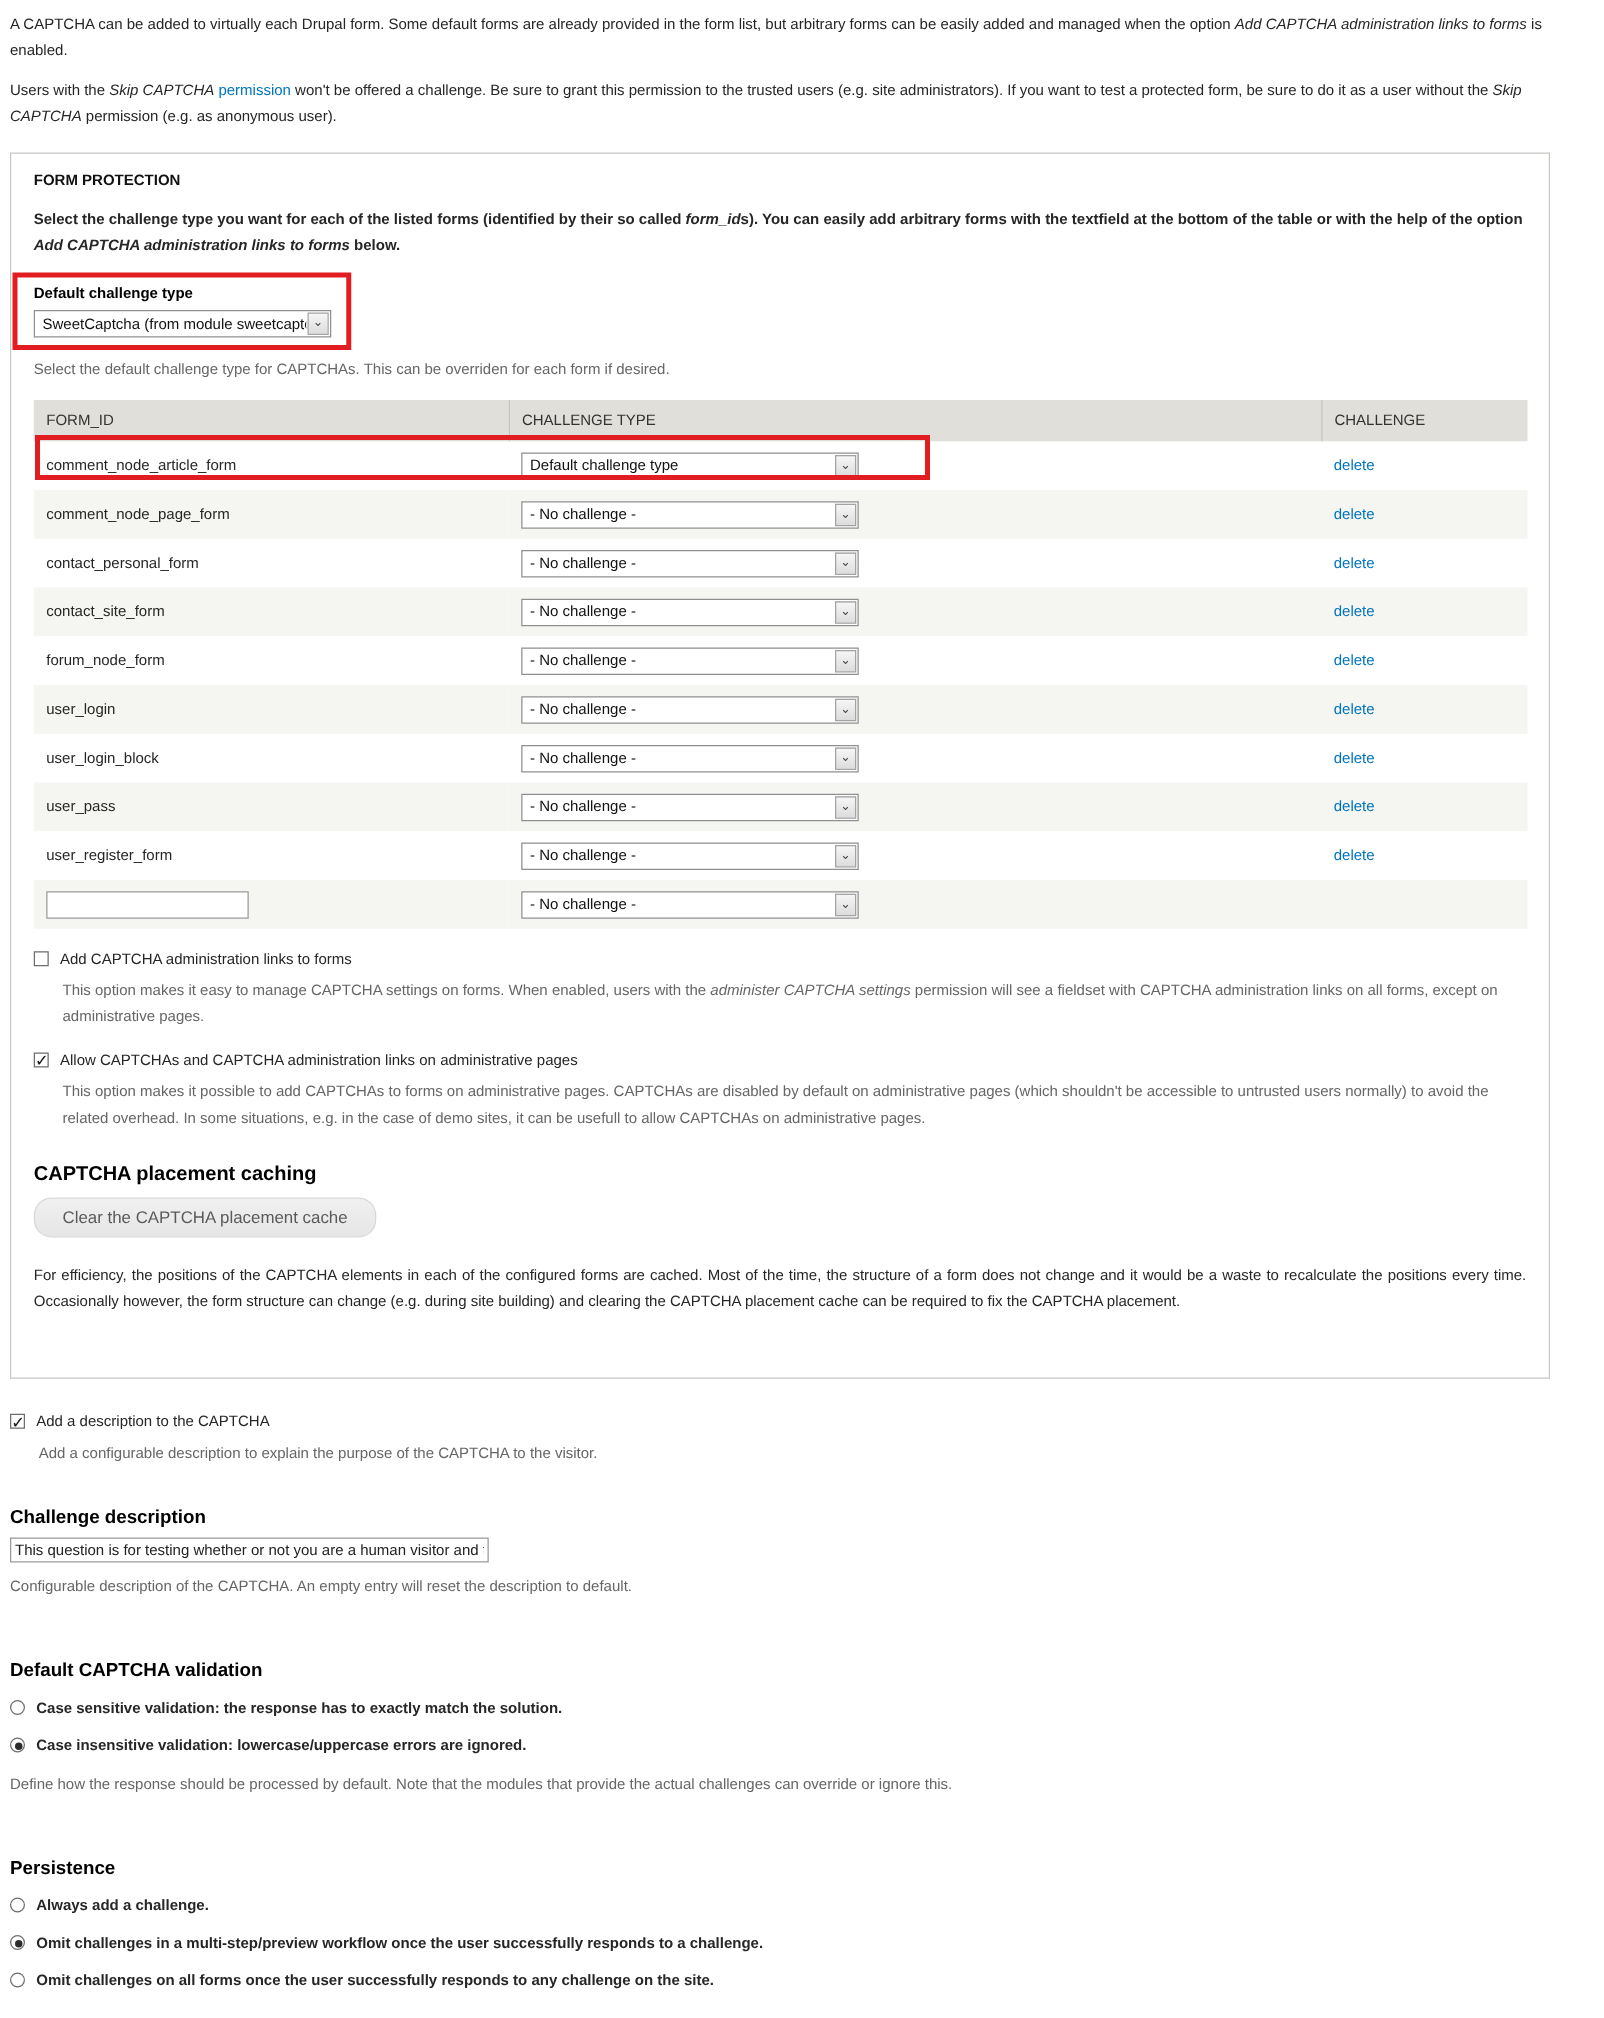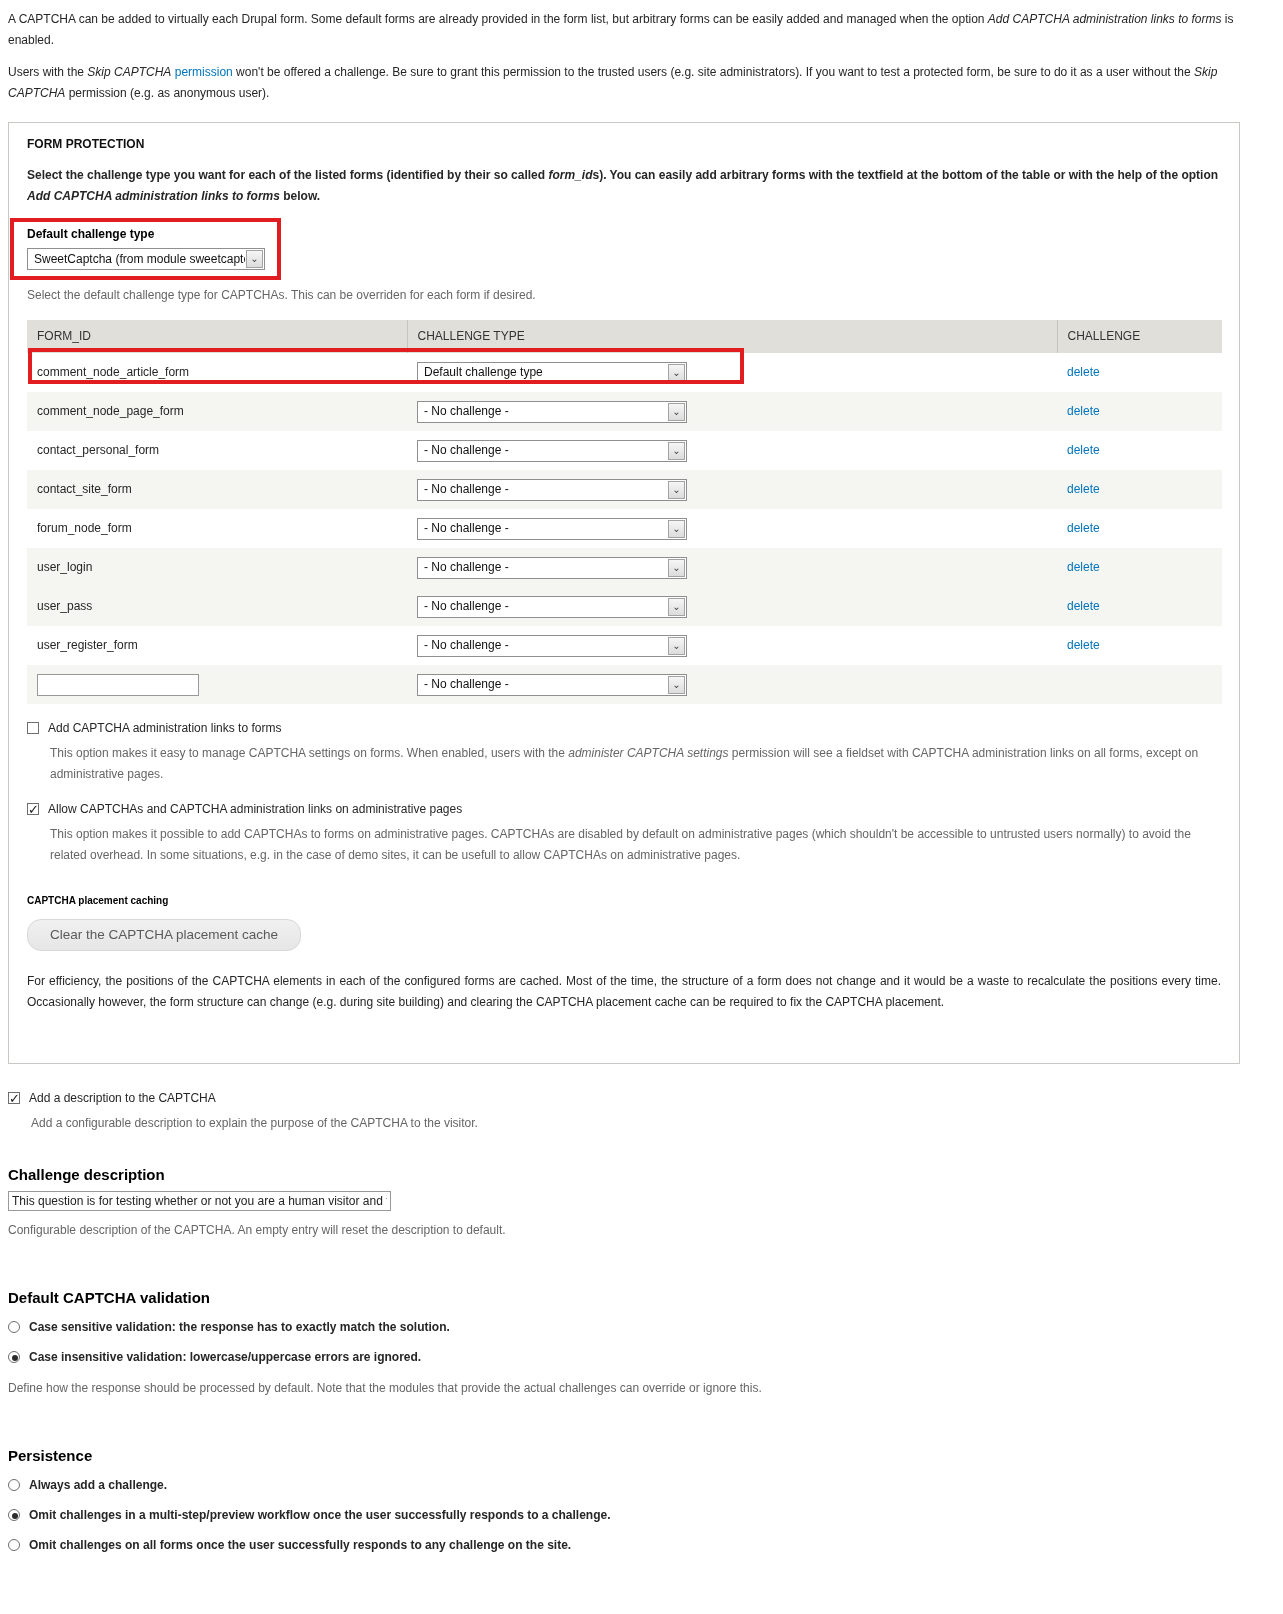--- a/index.html
+++ b/index.html
@@ -91,21 +91,21 @@
   .cb-item{margin-top:14px;}
   .cb-desc{color:#666;margin:4px 0 2px 23px;}
   .rd-item{margin-top:9px;font-weight:bold;}
 
   
   .btn{
     display:inline-block;border:1px solid #d8d8d8;border-radius:14px;
     background:linear-gradient(#f0f0f0,#e6e6e6);
     color:#5a5a5a;font-size:13.5px;padding:4px 22px 5px 22px;cursor:pointer;
   }
-  .h3{font-weight:bold;color:#000;margin:24px 0 8px 0;font-size:10px;}
+  .h3{font-weight:bold;color:#000;margin:24px 0 8px 0;font-size:16px;}
   .justify{text-align:justify;}
 
   
   .sec-title{font-weight:bold;color:#000;margin:0 0 6px 0;font-size:15px;}
   .chal-input{
     width:383px;height:20px;border:1px solid #999;background:#fff;
     font-family:inherit;font-size:12px;padding:1px 3px;color:#222;white-space:nowrap;overflow:hidden;
   }
 </style>
 </head>
@@ -188,20 +188,28 @@
           <td><a class="lnk">delete</a></td>
         </tr>
         <tr class="alt">
           <td><span>user_login</span></td>
           <td><span class="sel w270">
                   <span class="txt">- No challenge -</span>
                   <span class="arr">⌄</span>
                 </span></td>
           <td><a class="lnk">delete</a></td>
         </tr>
+        <tr>
+          <td><span>user_login_block</span></td>
+          <td><span class="sel w270">
+                  <span class="txt">- No challenge -</span>
+                  <span class="arr">⌄</span>
+                </span></td>
+          <td><a class="lnk">delete</a></td>
+        </tr>
         <tr class="alt">
           <td><span>user_pass</span></td>
           <td><span class="sel w270">
                   <span class="txt">- No challenge -</span>
                   <span class="arr">⌄</span>
                 </span></td>
           <td><a class="lnk">delete</a></td>
         </tr>
         <tr>
           <td><span>user_register_form</span></td>

